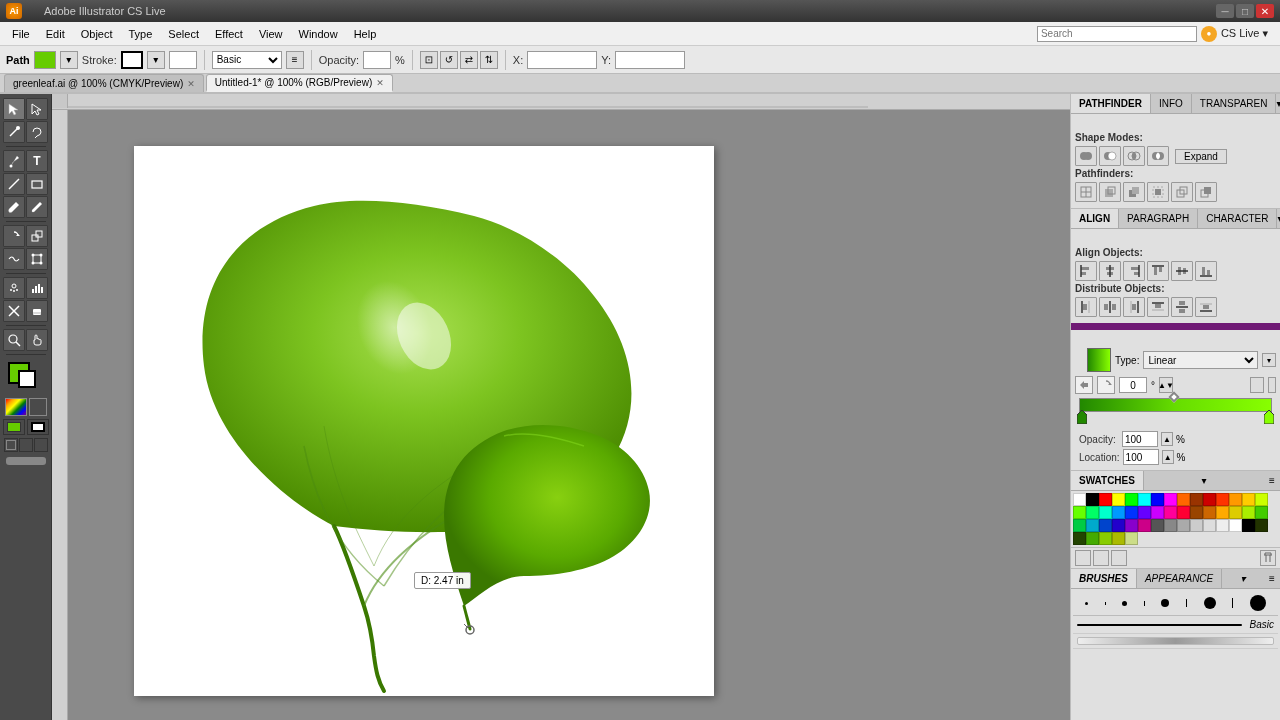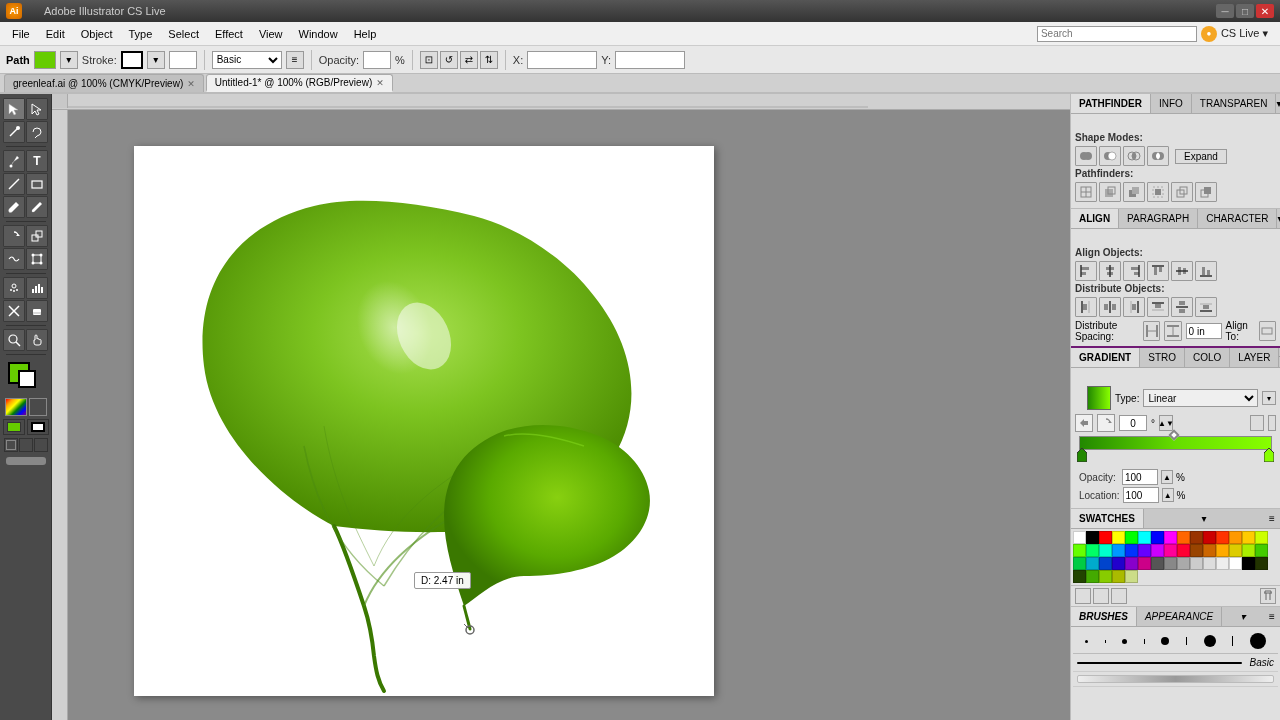--- a/index.html
+++ b/index.html
@@ -67,21 +67,21 @@
 
     
     #pathfinder-panel { border-bottom: 1px solid #bbb; }
     .panel-section { background: #e0e0e0; padding: 4px; margin-top: 14px; }
     .panel-section-title { font-size: 10px; font-weight: bold; margin-bottom: 3px; color: #333; }
     .icon-row { display: flex; gap: 2px; flex-wrap: wrap; align-items: center; margin-bottom: 2px; }
     .panel-icon-btn { width: 22px; height: 20px; border: 1px solid #999; background: #ddd; cursor: pointer; display: flex; align-items: center; justify-content: center; font-size: 9px; border-radius: 1px; }
     .expand-btn { padding: 1px 8px; border: 1px solid #999; background: #ddd; cursor: pointer; font-size: 10px; margin-left: 4px; }
 
     
-    #align-panel { border-bottom: 2px solid #701a75; }
+    #align-panel { border-bottom: 7px solid #701a75; }
 
     
     #gradient-panel { border-bottom: 1px solid #bbb; }
     .grad-row { display: flex; align-items: center; gap: 3px; padding: 1px 4px; font-size: 10px; }
     .grad-input { width: 36px; height: 16px; border: 1px solid #999; font-size: 10px; padding: 0 2px; }
     .grad-label { font-size: 10px; color: #333; min-width: 40px; }
     .small-arrow { width: 12px; height: 14px; border: 1px solid #999; background: #ddd; cursor: pointer; display: flex; align-items: center; justify-content: center; font-size: 8px; }
 
     
     #swatches-panel { border-bottom: 1px solid #bbb; }
@@ -584,56 +584,24 @@
               </svg>
           </div>
           <div class="panel-icon-btn">
             <svg width="14" height="14" viewBox="0 0 14 14">
                 <line x1="1" y1="4" x2="13" y2="4" stroke="#aaa" stroke-width="1"></line>
                 <rect x="4" y="5" width="6" height="4" fill="#888"></rect>
                 <line x1="1" y1="11" x2="13" y2="11" stroke="#333" stroke-width="1.5"></line>
               </svg>
           </div>
         </div>
-        <div style="display:flex;align-items:center;gap:4px;margin-top:3px;">
-          <span style="font-size:10px;">Distribute Spacing:</span>
-          <div class="panel-icon-btn">
-            <svg width="14" height="14" viewBox="0 0 14 14">
-                <line x1="2" y1="1" x2="2" y2="13" stroke="#333" stroke-width="1"></line>
-                <line x1="12" y1="1" x2="12" y2="13" stroke="#333" stroke-width="1"></line>
-                <line x1="2" y1="7" x2="12" y2="7" stroke="#888" stroke-width="1" marker-end="url(#arr)"></line>
-              </svg>
-          </div>
-          <div class="panel-icon-btn">
-            <svg width="14" height="14" viewBox="0 0 14 14">
-                <line x1="1" y1="2" x2="13" y2="2" stroke="#333" stroke-width="1"></line>
-                <line x1="1" y1="12" x2="13" y2="12" stroke="#333" stroke-width="1"></line>
-                <line x1="7" y1="2" x2="7" y2="12" stroke="#888" stroke-width="1"></line>
-              </svg>
-          </div>
-          <input type="text" style="width: 36px; height: 16px; border: 1px solid rgb(153, 153, 153); font-size: 10px; padding: 0px 2px;" value="0 in">
-          <span style="font-size:10px;margin-left:auto;">Align To:</span>
-          <div class="panel-icon-btn">
-            <svg width="14" height="14" viewBox="0 0 14 14">
-                <rect x="2" y="4" width="10" height="6" fill="none" stroke="#888" stroke-width="1"></rect>
-              </svg>
-          </div>
-        </div>
       </div>
     </div>
 
     <div id="gradient-panel">
-      <div class="panel-header">
-        <div class="panel-tab active">GRADIENT</div>
-        <div class="panel-tab">STRO</div>
-        <div class="panel-tab">COLO</div>
-        <div class="panel-tab">LAYER</div>
-        <div class="panel-collapse">▾</div>
-
-      </div>
       <div class="panel-section">
         <div style="display:flex;align-items:center;gap:4px;margin-bottom:4px;padding-left:12px;">
           <div style="width:24px;height:24px;background:linear-gradient(to right,#228800,#88ff00);border:1px solid #666;cursor:pointer;"></div>
           <span style="font-size:10px;">Type:</span>
           <select style="height:18px;border:1px solid #999;font-size:10px;flex:1;">
             <option>Linear</option>
             <option>Radial</option>
           </select>
           <div style="width:14px;height:14px;border:1px solid #999;background:#ddd;cursor:pointer;display:flex;align-items:center;justify-content:center;font-size:8px;">▾</div>
         </div>

